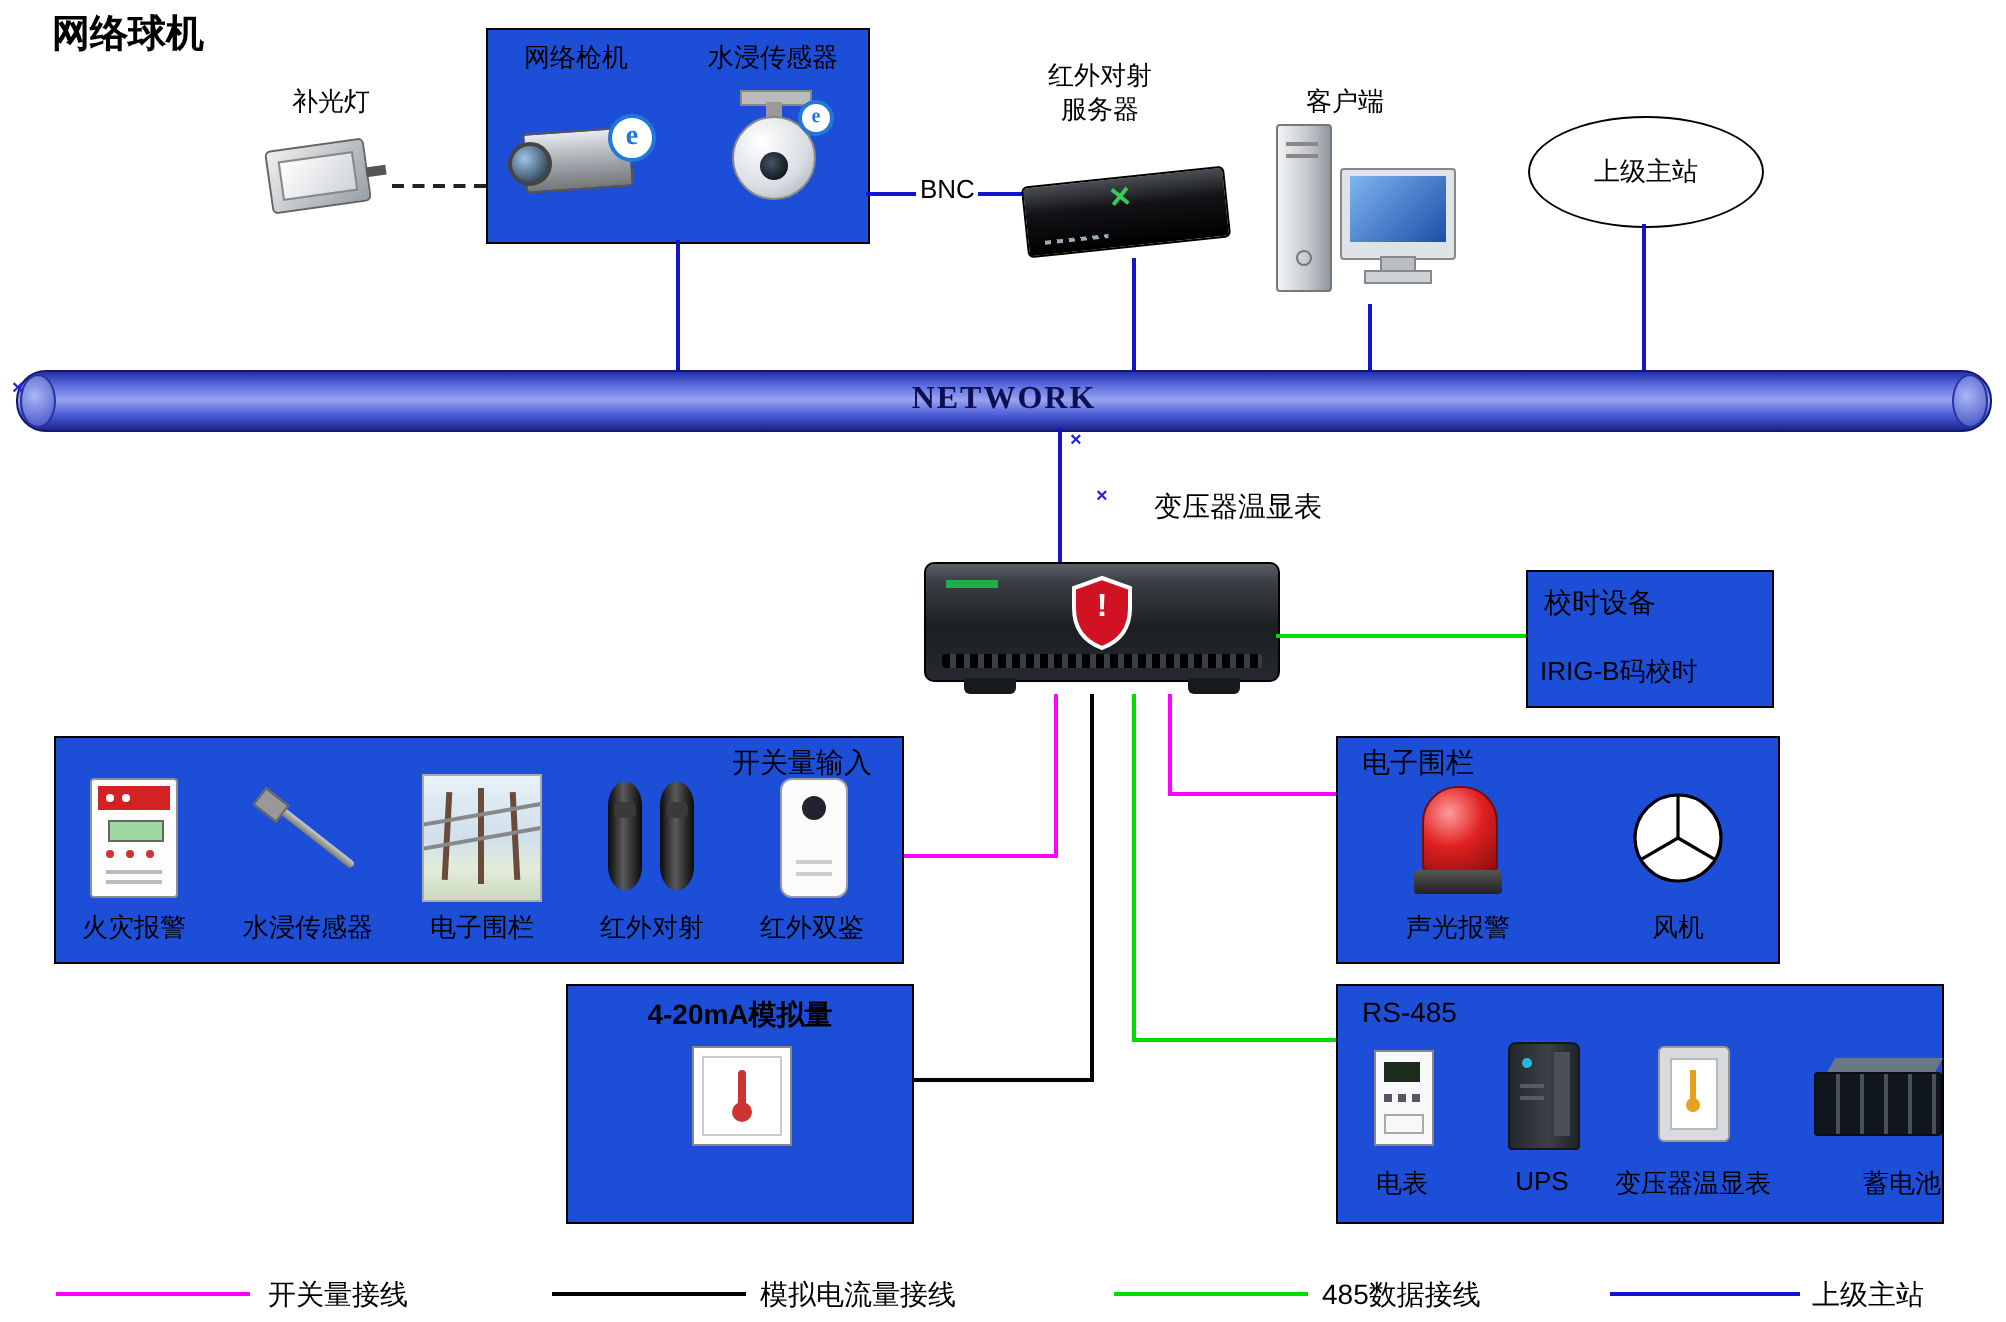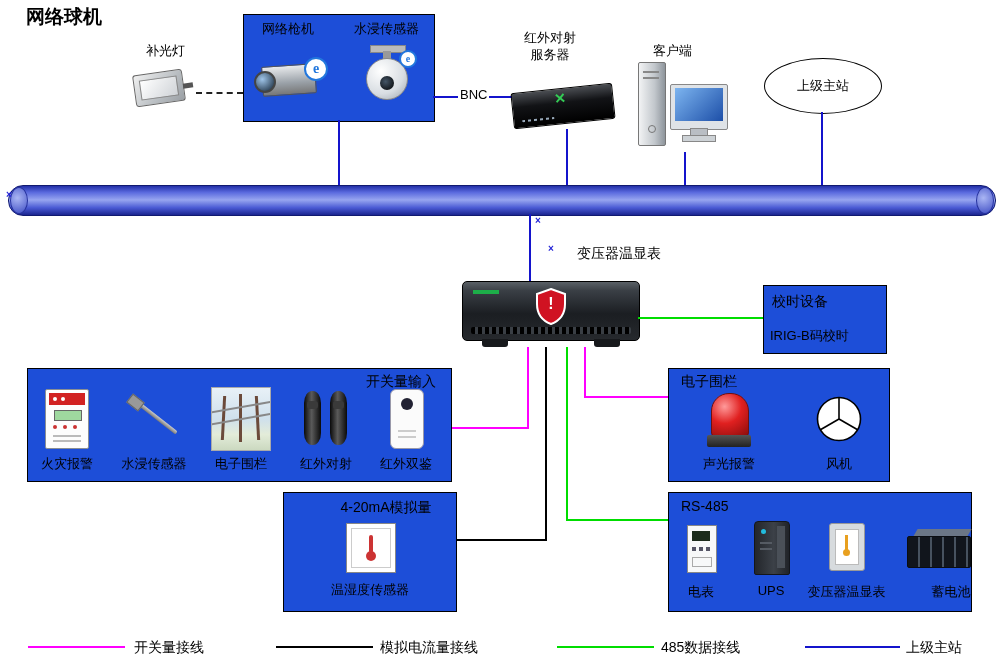--- a/index.html
+++ b/index.html
@@ -113,20 +113,21 @@
   </div>
 
   <div class="abs" style="left:338px;top:120px;width:2px;height:66px;background:#1414cc;"></div>
   <div class="abs" style="left:566px;top:129px;width:2px;height:57px;background:#1414cc;"></div>
   <div class="abs" style="left:684px;top:152px;width:2px;height:34px;background:#1414cc;"></div>
   <div class="abs" style="left:821px;top:112px;width:2px;height:74px;background:#1414cc;"></div>
 
   <div class="bus">
     <div class="bus-cap" style="left:1px;"></div>
     <div class="bus-cap" style="right:1px;"></div>
+    <div class="bus-label">NETWORK</div>
   </div>
 
   <div class="xmark" style="left:6px;top:190px;">×</div>
   <div class="xmark" style="left:535px;top:216px;">×</div>
   <div class="xmark" style="left:548px;top:244px;">×</div>
 
   <div class="abs" style="left:529px;top:214px;width:2px;height:67px;background:#1414cc;"></div>
 
   <div class="lbl14" style="left:577px;top:245px;">变压器温显表</div>
   <div class="host">
@@ -229,27 +230,26 @@
         <line x1="24" y1="24" x2="5.4" y2="34.8" stroke="#000" stroke-width="1.6"></line>
         <line x1="24" y1="24" x2="42.6" y2="34.8" stroke="#000" stroke-width="1.6"></line>
       </svg>
     </div>
 
     <div class="lbl ctr" style="left:25px;top:86px;width:70px;text-align:center;">声光报警</div>
     <div class="lbl ctr" style="left:140px;top:86px;width:60px;">风机</div>
   </div>
 
   <div class="box" style="left:283px;top:492px;width:172px;height:118px;">
-    <div class="lbl14 ctr" style="left:16px;top:6px;width:172px;">4-20mA模拟量</div>
+    <div class="lbl14 ctr" style="left:0;top:6px;width:172px;font-weight:bold;">4-20mA模拟量</div>
     <div class="abs" style="left:62px;top:30px;width:48px;height:48px;border:1px solid #888;background:#fff;">
       <div class="abs" style="left:4px;top:4px;right:4px;bottom:4px;border:1px solid #ccc;"></div>
       <div class="abs" style="left:22px;top:11px;width:4px;height:18px;border-radius:2px;background:#cc3333;"></div>
       <div class="abs" style="left:19px;top:27px;width:10px;height:10px;border-radius:50%;background:#cc3333;"></div>
     </div>
-    <div class="lbl ctr" style="left:0;top:88px;width:172px;">温湿度传感器</div>
   </div>
 
   <div class="box" style="left:668px;top:492px;width:302px;height:118px;">
     <div class="lbl14" style="left:12px;top:5px;">RS-485</div>
 
     <div class="abs" style="left:18px;top:32px;width:28px;height:46px;border:1px solid #888;background:#f7f8f9;">
       <div class="abs" style="left:4px;top:5px;width:18px;height:10px;background:#1c2b1c;"></div>
       <div class="abs" style="left:4px;top:21px;width:4px;height:4px;background:#556;"></div>
       <div class="abs" style="left:11px;top:21px;width:4px;height:4px;background:#556;"></div>
       <div class="abs" style="left:18px;top:21px;width:4px;height:4px;background:#556;"></div>

